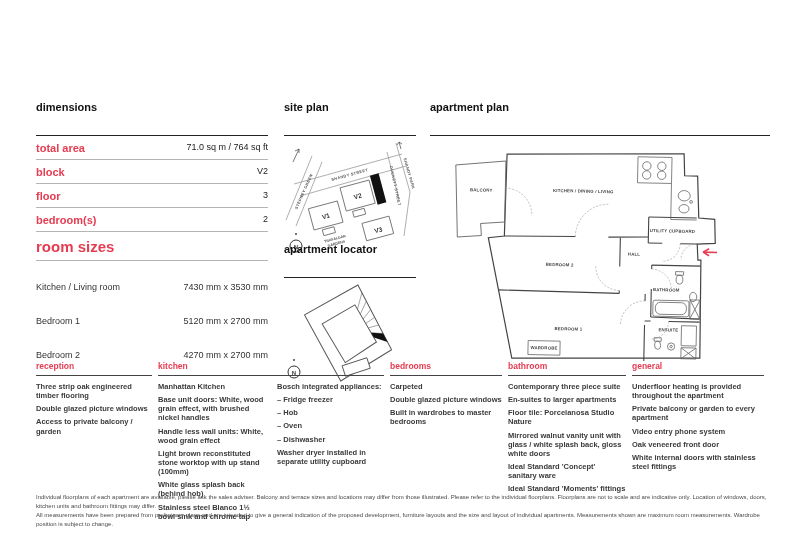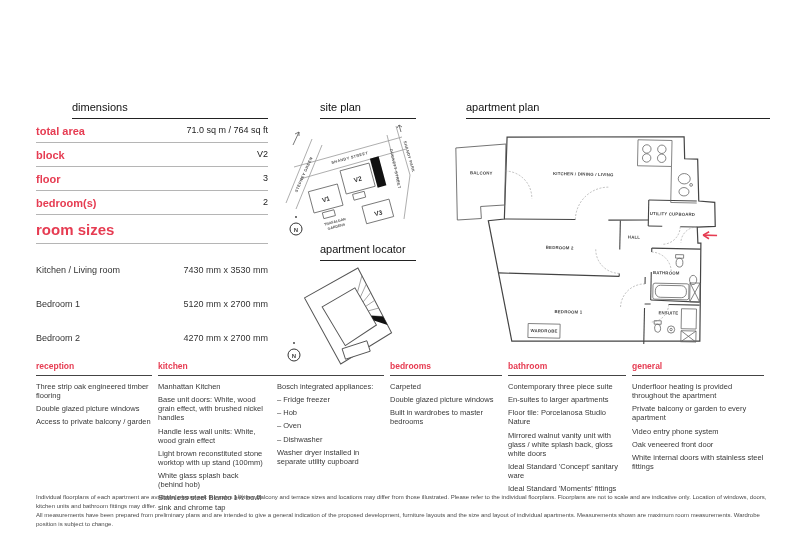--- a/index.html
+++ b/index.html
@@ -9,21 +9,21 @@
   .page { position:absolute; inset:0; background:#fff; }
 
   
   .banner { position:absolute; left:31px; top:17px; width:738px; height:80px; background:var(--accent); display:flex; justify-content:space-between; align-items:center; }
   .logo { color:#fff; font-size:44px; font-weight:bold; letter-spacing:6px; transform:scaleX(.72); transform-origin:left center; margin-left:26px; line-height:1; }
   .apt-block { text-align:right; margin-right:16px; color:#fff; }
   .apt-label { font-family:"Liberation Serif","DejaVu Serif",serif; font-style:italic; font-size:14px; margin-bottom:2px; }
   .apt-number { font-size:29px; font-weight:bold; letter-spacing:.5px; line-height:1; }
 
   
-  .sec-h { font-size:11px; font-weight:normal; color:#111; padding-bottom:5px; border-bottom:1.5px solid #222;margin-left:36px; }
+  .sec-h { font-size:11px; font-weight:bold; color:#111; padding-bottom:22px; border-bottom:1.5px solid #222; }
 
   
   .dims { position:absolute; left:36px; top:101px; width:232px; }
   .dim-row { display:flex; justify-content:space-between; align-items:flex-start; padding:6px 0 5px; border-bottom:1px solid #b5b5b5; }
   .dim-label { color:var(--accent); font-weight:bold; font-size:11px; }
   .dim-value { font-size:9px; color:#222; }
   .room-sizes-h { color:var(--accent); font-weight:bold; font-size:15px; padding:6px 0 5px; border-bottom:1px solid #b5b5b5; }
   .room-row { display:flex; justify-content:space-between; padding:5px 0 3px; font-size:9px; color:#333;margin-top:16px; }
 
   
@@ -36,21 +36,21 @@
   .street-t { font-size:3.9px; letter-spacing:.4px; fill:#555; }
   .block-t { font-size:6.5px; fill:#333; }
   .tiny-t { font-size:3.6px; fill:#555; }
   .room-t { font-size:4.3px; letter-spacing:.2px; }
 
   
   .spec { position:absolute; left:36px; top:352px; width:734px; }
   .spec-title { font-size:12px; font-weight:bold; color:#111; padding-bottom:5px; border-bottom:1.5px solid #222; }
   .spec-cols { display:flex; gap:6px; margin-top:9px; }
   .spec-head { color:var(--accent); font-weight:bold; font-size:8.5px; padding-bottom:4px; border-bottom:1px solid #444; margin-bottom:6px; }
-  .spec-item { font-size:7.5px; line-height:1.22; color:#3a3a3a; margin-bottom:4px; }
+  .spec-item { font-size:7.5px; line-height:1.22; color:#3a3a3a; margin-bottom:4px;font-weight:bold; }
   .kitchen-lists { display:flex; gap:12px; }
 
   
   .foot { position:absolute; left:36px; top:493px; width:734px; font-size:6px; line-height:1.5; color:#4a4a4a; }
 </style>
 </head>
 <body>
 
 <div class="page">
 

